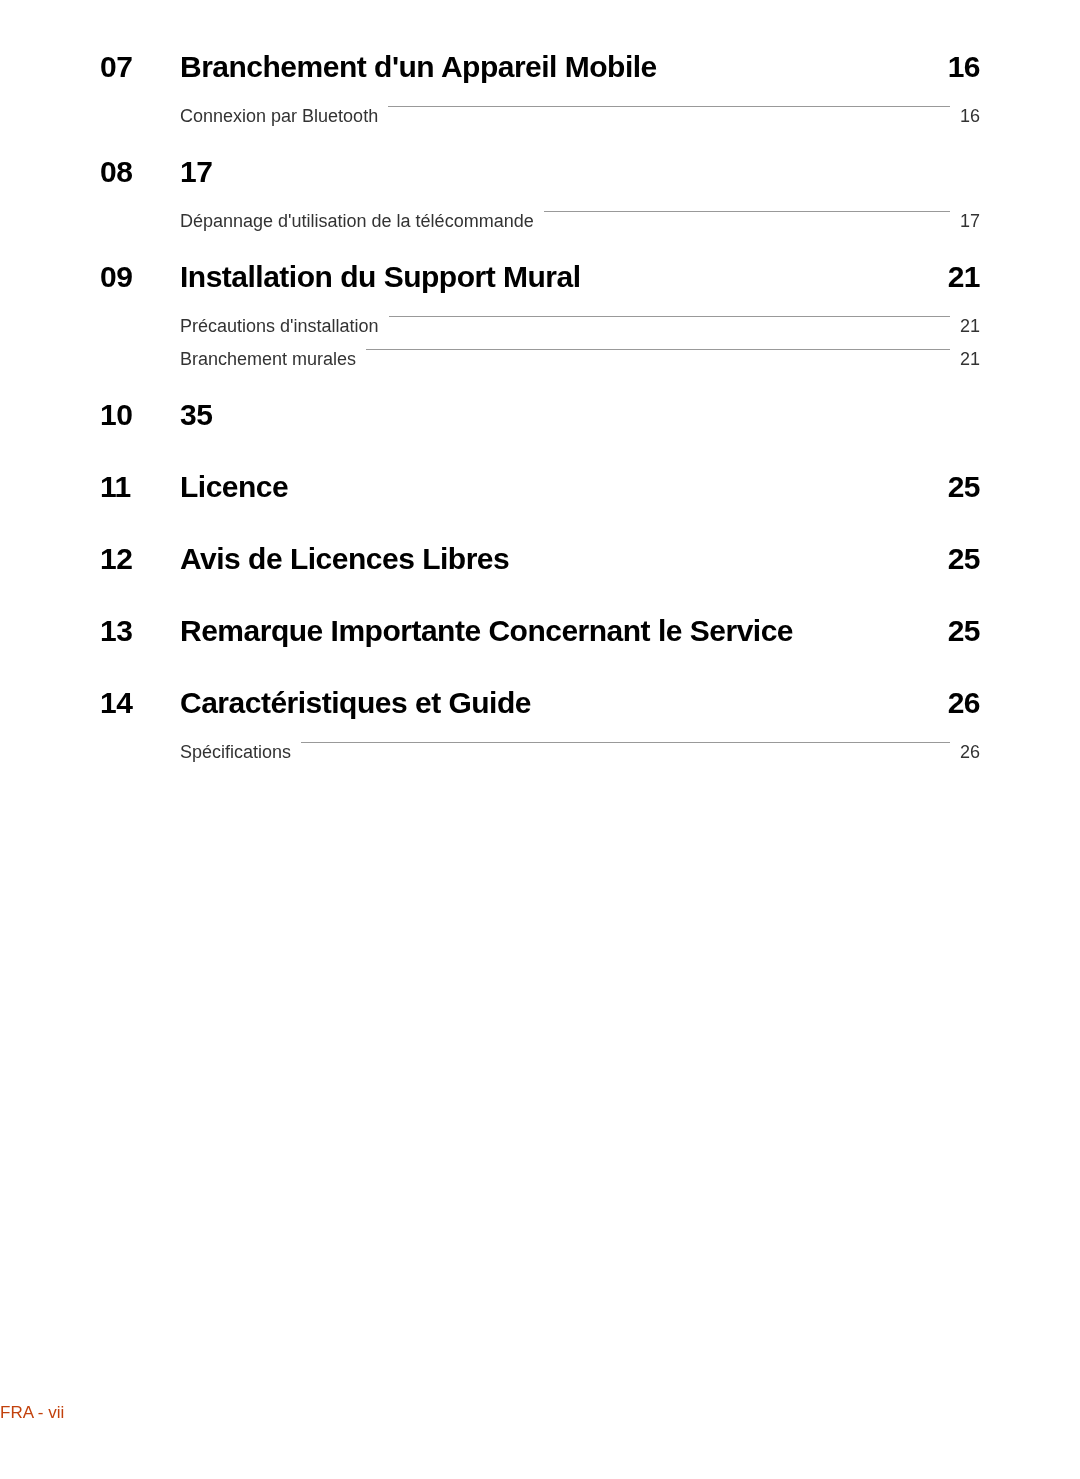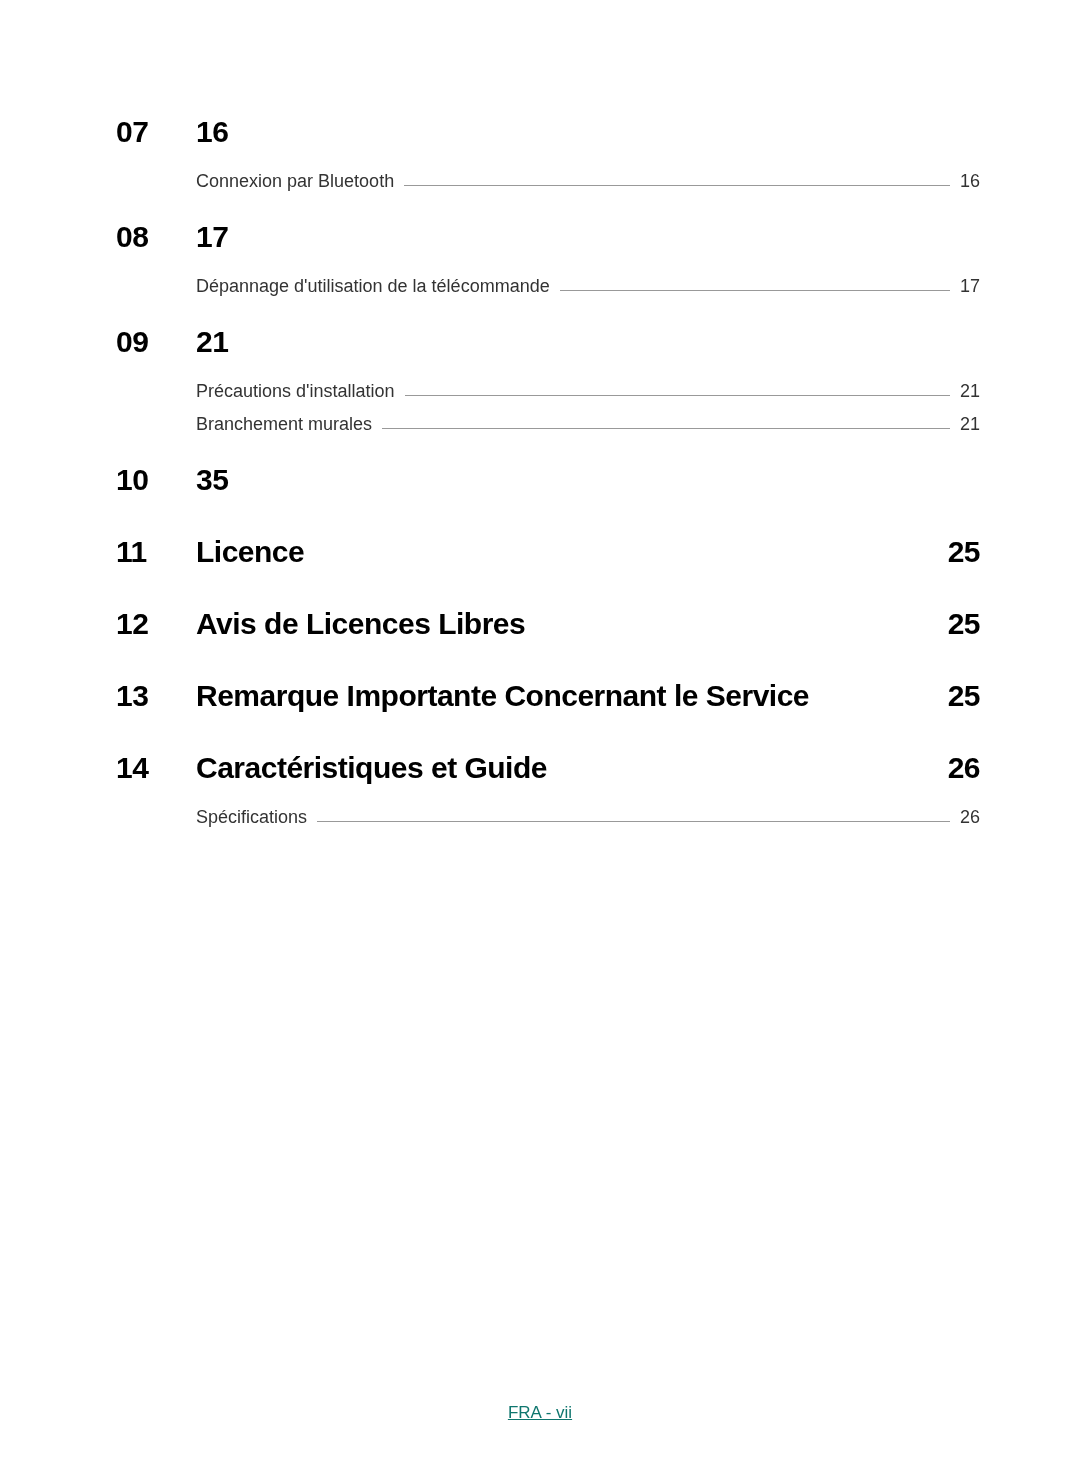--- a/index.html
+++ b/index.html
@@ -9,22 +9,21 @@
     }
     body {
       width: 1080px;
       height: 1479px;
       background: #ffffff;
       font-family: Arial, Helvetica, sans-serif;
       color: #000000;
       position: relative;
     }
     .page-content {
-      padding: 115px 100px 0 100px;
-      margin-left: 16px;
+      padding: 50px 100px 0 100px;
     }
     .toc-section {
       margin-bottom: 28px;
     }
     .toc-heading-row {
       display: flex;
       align-items: baseline;
       margin-bottom: 22px;
     }
     .toc-number {
@@ -41,21 +40,21 @@
       letter-spacing: -0.5px;
     }
     .toc-page {
       font-size: 30px;
       font-weight: 700;
       text-align: right;
       letter-spacing: -0.5px;
     }
     .toc-sub-row {
       display: flex;
-      align-items: flex-end;
+      align-items: flex-start;
       margin-bottom: 12px;
       margin-left: 80px;
     }
     .toc-sub-title {
       font-size: 18px;
       font-weight: 400;
       color: #333333;
       white-space: nowrap;
     }
     .toc-sub-leader {
@@ -71,33 +70,32 @@
       text-align: right;
     }
     .no-sub {
       margin-bottom: 38px;
     }
     .page-footer {
       position: absolute;
       bottom: 56px;
       left: 0;
       right: 0;
-      text-align: center;
       font-size: 17px;
-      color: #0f766e;
-      text-decoration: underline;
+      color: #c2410c;
     }
   </style>
 </head>
 <body>
 
 <div class="page-content" id="toc-root">
     <div class="toc-section">
       <div class="toc-heading-row">
         <span class="toc-number">07</span>
+        <span class="toc-title">Branchement d'un Appareil Mobile</span>
         <span class="toc-page">16</span>
       </div>
       <div class="toc-sub-row">
         <span class="toc-sub-title">Connexion par Bluetooth</span>
         <span class="toc-sub-leader"></span>
         <span class="toc-sub-page">16</span>
       </div>
     </div>
     <div class="toc-section">
       <div class="toc-heading-row">
@@ -106,20 +104,21 @@
       </div>
       <div class="toc-sub-row">
         <span class="toc-sub-title">Dépannage d'utilisation de la télécommande</span>
         <span class="toc-sub-leader"></span>
         <span class="toc-sub-page">17</span>
       </div>
     </div>
     <div class="toc-section">
       <div class="toc-heading-row">
         <span class="toc-number">09</span>
+        <span class="toc-title">Installation du Support Mural</span>
         <span class="toc-page">21</span>
       </div>
       <div class="toc-sub-row">
         <span class="toc-sub-title">Précautions d'installation</span>
         <span class="toc-sub-leader"></span>
         <span class="toc-sub-page">21</span>
       </div>
       <div class="toc-sub-row">
         <span class="toc-sub-title">Branchement murales</span>
         <span class="toc-sub-leader"></span>

